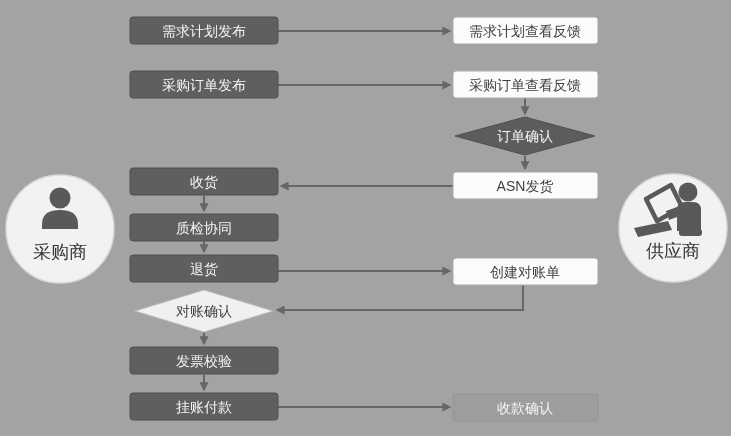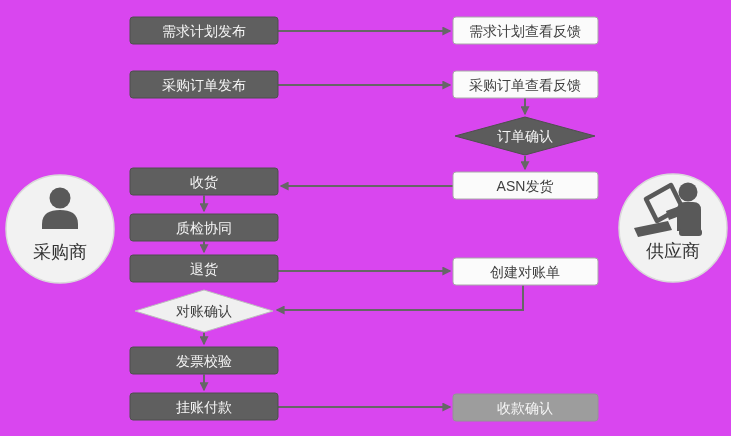--- a/index.html
+++ b/index.html
@@ -1,20 +1,20 @@
 <!DOCTYPE html>
 <html><head>
 <meta charset="utf-8">
 <style>
   html, body { margin: 0; padding: 0; background: #ffffff; }
   .stage {
     position: relative;
     width: 731px;
     height: 436px;
-    background: #d946ef;
+    background: #a3a3a3;
     font-family: "Liberation Sans", "DejaVu Sans", sans-serif;
   }
   svg { display: block; }
   .node-label {
     font-family: "Liberation Sans", "DejaVu Sans", sans-serif;
     font-size: 14px;
     text-anchor: middle;
   }
   .actor-label {
     font-family: "Liberation Sans", "DejaVu Sans", sans-serif;

